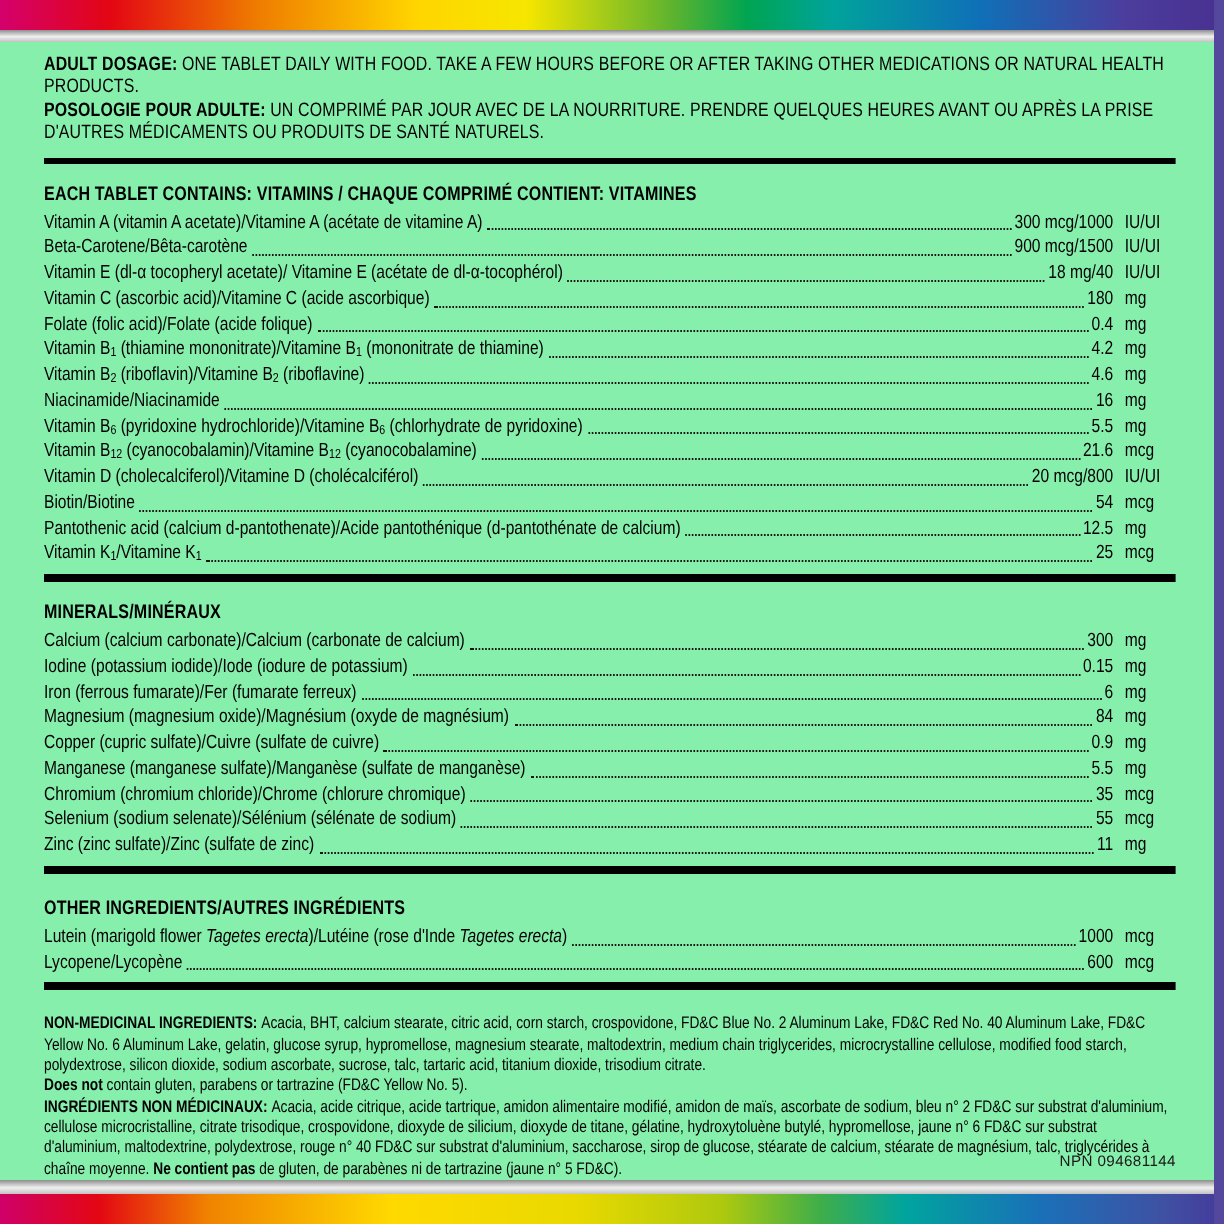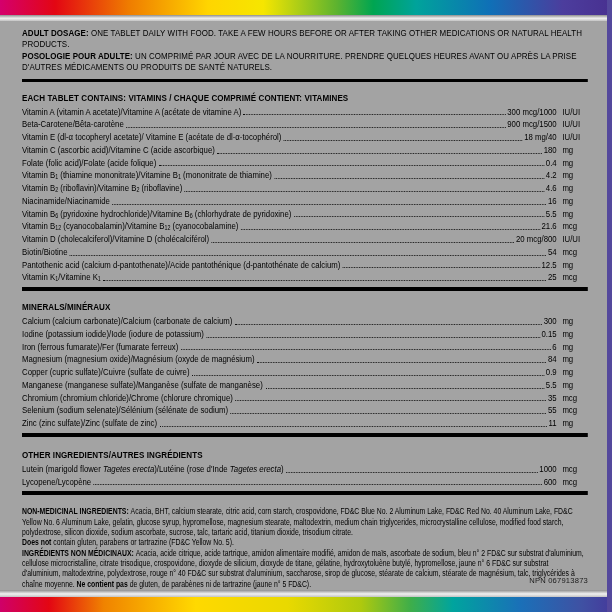--- a/index.html
+++ b/index.html
@@ -1,16 +1,16 @@
 <!DOCTYPE html>
 <html><head>
 <meta charset="utf-8">
 <style>
   html,body{margin:0;padding:0;background:#fff;}
-  .label{position:relative;width:612px;height:612px;background:#a3a3a3;overflow:hidden;
+  .label{position:relative;width:612px;height:612px;background:#86efac;overflow:hidden;
          font-family:"Liberation Sans",sans-serif;color:#000;}
   .bar{position:absolute;left:0;right:0;}
   .rainbow.top{top:0;height:15px;}
   .silver.top{top:15px;height:6px;}
   .silver.bottom{top:590px;height:7px;}
   .rainbow.bottom{top:597px;height:15px;}
   .spine{position:absolute;right:0;top:0;width:5px;height:612px;z-index:6;}
   .content{position:absolute;left:22px;top:27px;width:690px;
            transform:scaleX(0.82);transform-origin:0 0;}
   .dosage{margin:0;font-size:9.7px;line-height:11.4px;letter-spacing:0.1px;}
@@ -215,17 +215,17 @@
 
     <div class="rule rule4"></div>
 
     <div class="nm">
         <p class="nm-para"><span class="b">NON-MEDICINAL INGREDIENTS: </span><span>Acacia, BHT, calcium stearate, citric acid, corn starch, crospovidone, FD&amp;C Blue No. 2 Aluminum Lake, FD&amp;C Red No. 40 Aluminum Lake, FD&amp;C Yellow No. 6 Aluminum Lake, gelatin, glucose syrup, hypromellose, magnesium stearate, maltodextrin, medium chain triglycerides, microcrystalline cellulose, modified food starch, polydextrose, silicon dioxide, sodium ascorbate, sucrose, talc, tartaric acid, titanium dioxide, trisodium citrate.</span></p>
         <p class="nm-para"><span class="b">Does not</span><span> contain gluten, parabens or tartrazine (FD&amp;C Yellow No. 5).</span></p>
         <p class="nm-para"><span class="b">INGRÉDIENTS NON MÉDICINAUX: </span><span>Acacia, acide citrique, acide tartrique, amidon alimentaire modifié, amidon de maïs, ascorbate de sodium, bleu n° 2 FD&amp;C sur substrat d'aluminium, cellulose microcristalline, citrate trisodique, crospovidone, dioxyde de silicium, dioxyde de titane, gélatine, hydroxytoluène butylé, hypromellose, jaune n° 6 FD&amp;C sur substrat d'aluminium, maltodextrine, polydextrose, rouge n° 40 FD&amp;C sur substrat d'aluminium, saccharose, sirop de glucose, stéarate de calcium, stéarate de magnésium, talc, triglycérides à chaîne moyenne. </span><span class="b">Ne contient pas</span><span> de gluten, de parabènes ni de tartrazine (jaune n° 5 FD&amp;C).</span></p>
       </div>
   </div>
 
-  <div class="npn">NPN 067913873</div>
+  <div class="npn">NPN 094681144</div>
 
   <div class="bar silver bottom" style="background: linear-gradient(rgb(142, 142, 142) 0%, rgb(240, 240, 240) 55%, rgb(194, 194, 194) 100%);"></div>
   <div class="bar rainbow bottom" style="background: linear-gradient(90deg, rgb(207, 0, 105) 0%, rgb(227, 6, 19) 8%, rgb(240, 131, 0) 17%, rgb(255, 217, 0) 32%, rgb(233, 217, 0) 47%, rgb(174, 201, 14) 59%, rgb(63, 174, 73) 67%, rgb(0, 164, 158) 74%, rgb(26, 112, 184) 85%, rgb(63, 81, 163) 95%, rgb(69, 58, 155) 100%);"></div>
 </div>
 
 </body></html>

